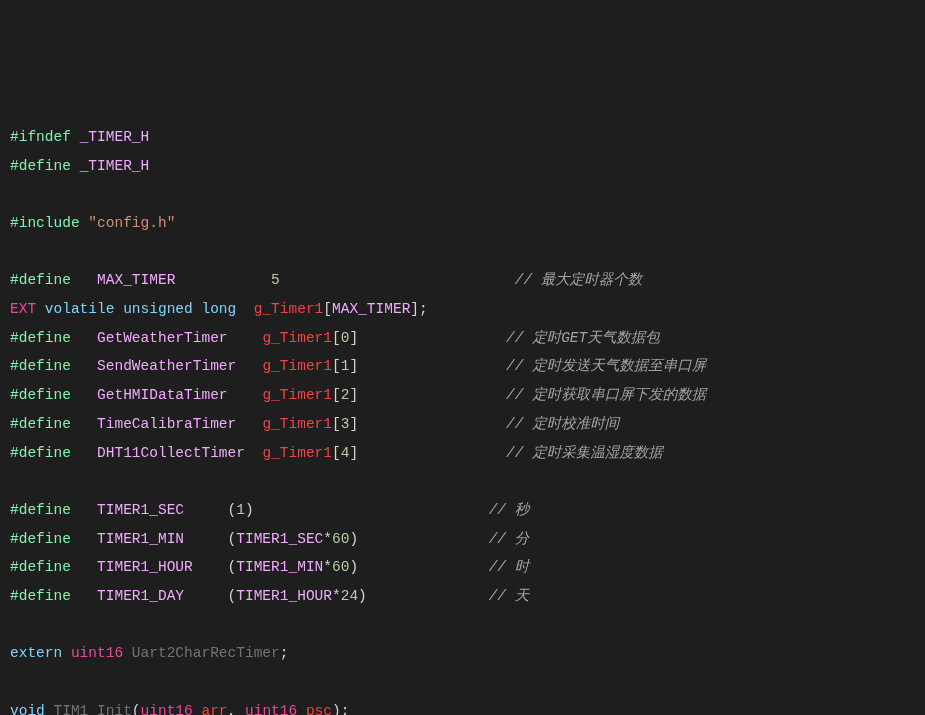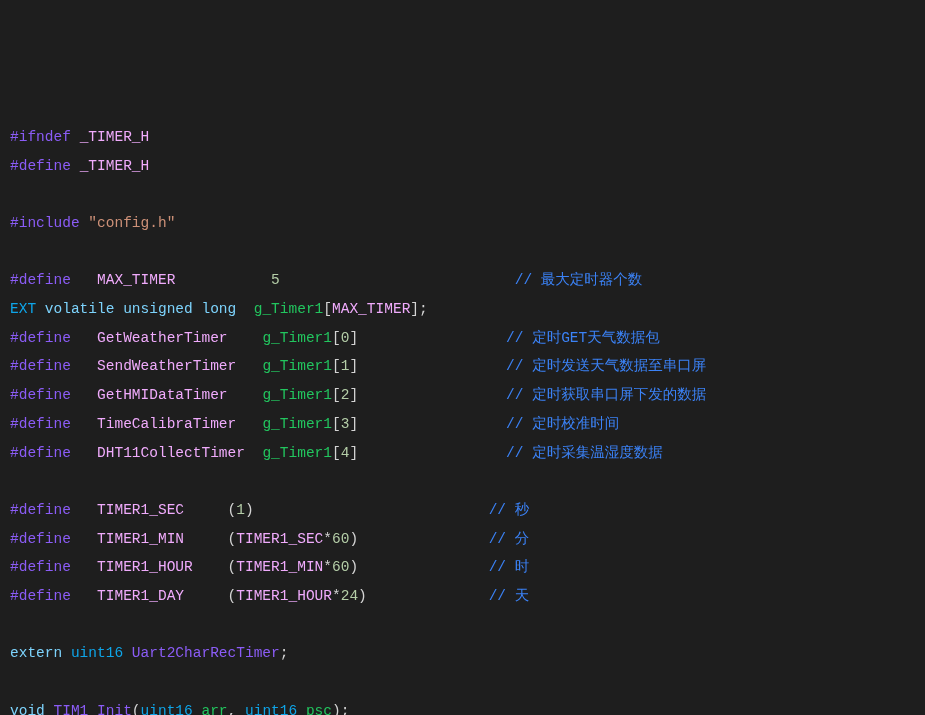--- a/index.html
+++ b/index.html
@@ -9,29 +9,29 @@
     font-size: 14.5px;
     line-height: 1.98;
     color: #d4d4d4;
     padding: 8px 10px;
     white-space: pre;
     width: 925px;
     height: 715px;
     overflow: hidden;
   }
   .line { display: block; }
-  .pp   { color: #8b5cf6; margin-top: 30px; }   
+  .pp   { color: #86efac; margin-top: 30px; }   
   .kw   { color: #7dd3fc; }   
   .mac  { color: #f0abfc; }   
-  .fn   { color: #8b5cf6; text-align: center; }   
-  .var  { color: #22c55e; }   
-  .typ  { color: #0ea5e9; }   
+  .fn   { color: #737373; text-align: center; }   
+  .var  { color: #ef4444; }   
+  .typ  { color: #ec4899; }   
   .num  { color: #b5cea8; }   
   .str  { color: #ce9178; }   
-  .cmt  { color: #3b82f6; }   
+  .cmt  { color: #a3a3a3; font-style: italic; }   
   .pn   { color: #d4d4d4; }   
   .op   { color: #d4d4d4; }   
 </style>
 </head>
 <body>
 
 
 
 <div><span class="line"><span class="pp">#ifndef</span> <span class="mac">_TIMER_H</span></span><span class="line"><span class="pp">#define</span> <span class="mac">_TIMER_H</span></span><span class="line"> </span><span class="line"><span class="pp">#include</span> <span class="str">"config.h"</span></span><span class="line"> </span><span class="line"><span class="pp">#define</span>   <span class="mac">MAX_TIMER</span>           <span class="num">5</span>                           <span class="cmt">// 最大定时器个数</span></span><span class="line"><span class="typ">EXT</span> <span class="kw">volatile</span> <span class="kw">unsigned</span> <span class="kw">long</span>  <span class="var">g_Timer1</span><span class="pn">[</span><span class="mac">MAX_TIMER</span><span class="pn">];</span></span><span class="line"><span class="pp">#define</span>   <span class="mac">GetWeatherTimer</span>    <span class="var">g_Timer1</span><span class="pn">[</span><span class="num">0</span><span class="pn">]</span>                 <span class="cmt">// 定时GET天气数据包</span></span><span class="line"><span class="pp">#define</span>   <span class="mac">SendWeatherTimer</span>   <span class="var">g_Timer1</span><span class="pn">[</span><span class="num">1</span><span class="pn">]</span>                 <span class="cmt">// 定时发送天气数据至串口屏</span></span><span class="line"><span class="pp">#define</span>   <span class="mac">GetHMIDataTimer</span>    <span class="var">g_Timer1</span><span class="pn">[</span><span class="num">2</span><span class="pn">]</span>                 <span class="cmt">// 定时获取串口屏下发的数据</span></span><span class="line"><span class="pp">#define</span>   <span class="mac">TimeCalibraTimer</span>   <span class="var">g_Timer1</span><span class="pn">[</span><span class="num">3</span><span class="pn">]</span>                 <span class="cmt">// 定时校准时间</span></span><span class="line"><span class="pp">#define</span>   <span class="mac">DHT11CollectTimer</span>  <span class="var">g_Timer1</span><span class="pn">[</span><span class="num">4</span><span class="pn">]</span>                 <span class="cmt">// 定时采集温湿度数据</span></span><span class="line"> </span><span class="line"><span class="pp">#define</span>   <span class="mac">TIMER1_SEC</span>     <span class="pn">(</span><span class="num">1</span><span class="pn">)</span>                           <span class="cmt">// 秒</span></span><span class="line"><span class="pp">#define</span>   <span class="mac">TIMER1_MIN</span>     <span class="pn">(</span><span class="mac">TIMER1_SEC</span><span class="op">*</span><span class="num">60</span><span class="pn">)</span>               <span class="cmt">// 分</span></span><span class="line"><span class="pp">#define</span>   <span class="mac">TIMER1_HOUR</span>    <span class="pn">(</span><span class="mac">TIMER1_MIN</span><span class="op">*</span><span class="num">60</span><span class="pn">)</span>               <span class="cmt">// 时</span></span><span class="line"><span class="pp">#define</span>   <span class="mac">TIMER1_DAY</span>     <span class="pn">(</span><span class="mac">TIMER1_HOUR</span><span class="op">*</span><span class="num">24</span><span class="pn">)</span>              <span class="cmt">// 天</span></span><span class="line"> </span><span class="line"><span class="kw">extern</span> <span class="typ">uint16</span> <span class="fn">Uart2CharRecTimer</span><span class="pn">;</span></span><span class="line"> </span><span class="line"><span class="kw">void</span> <span class="fn">TIM1_Init</span><span class="pn">(</span><span class="typ">uint16</span> <span class="var">arr</span><span class="pn">,</span> <span class="typ">uint16</span> <span class="var">psc</span><span class="pn">);</span></span></div>
 

